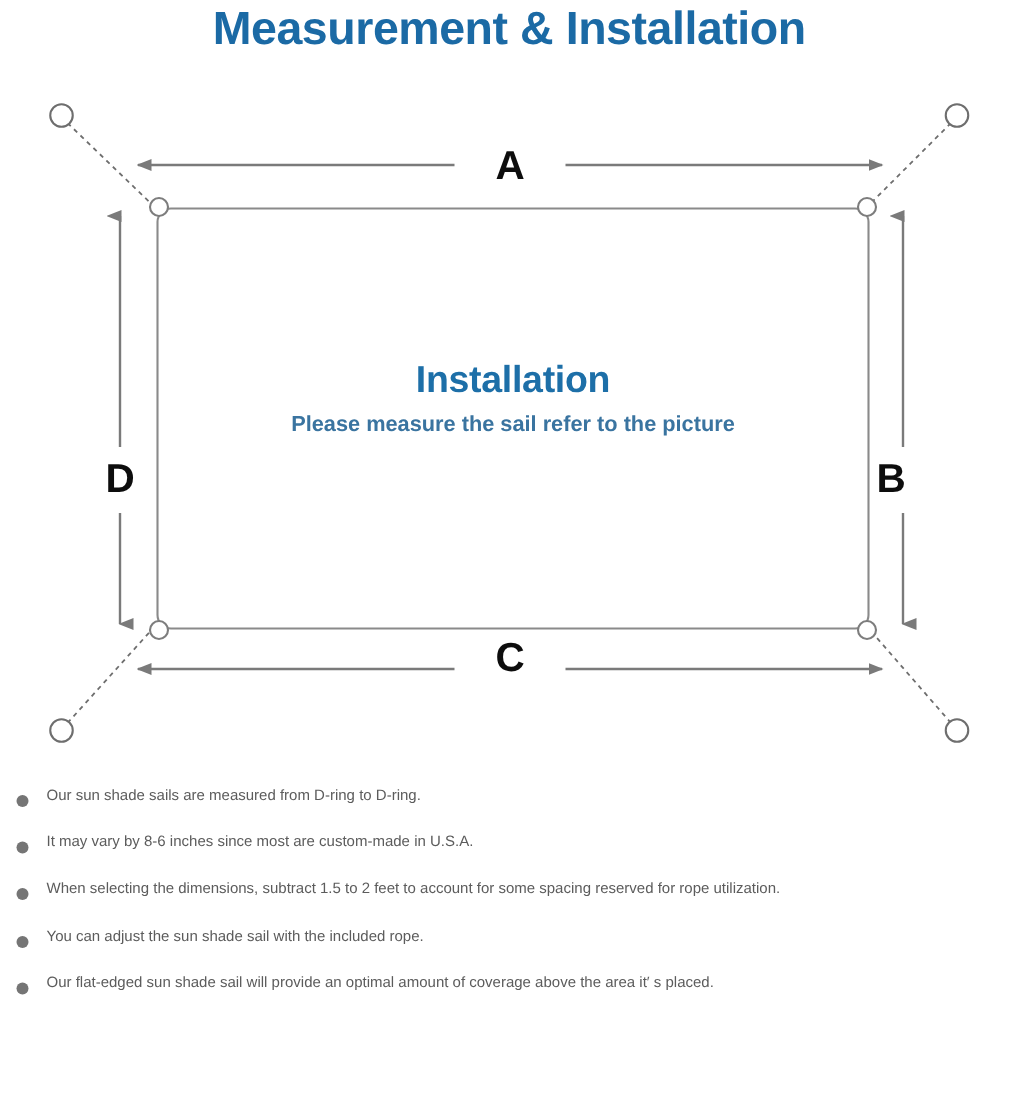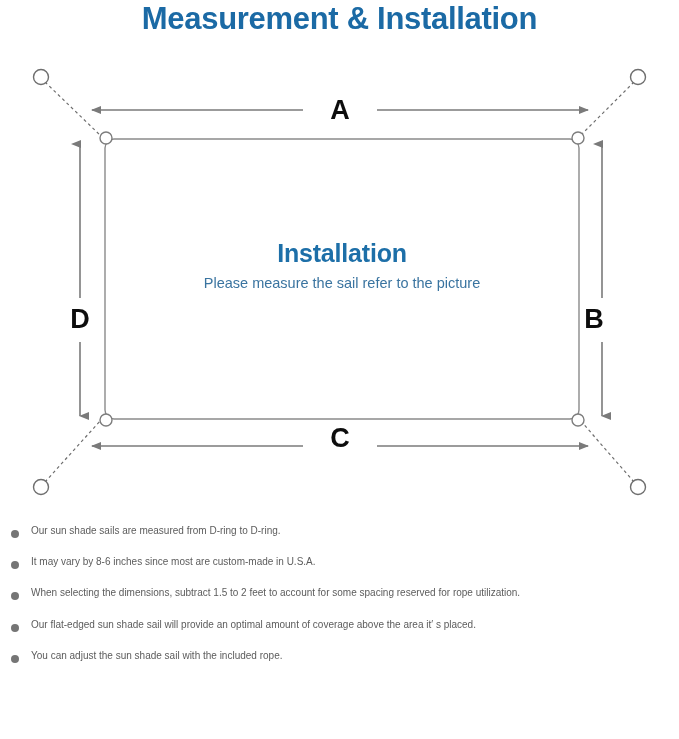--- a/index.html
+++ b/index.html
@@ -64,21 +64,21 @@
   .sail-caption .cap-main {
     font-size: 25px;
     font-weight: bold;
     color: #1d6fa8;
     line-height: 1.1;
     letter-spacing: -0.2px;
   }
   .sail-caption .cap-sub {
     margin-top: 7px;
     font-size: 14.5px;
-    font-weight: normal;
+    font-weight: bold;
     color: #3a74a0;
     line-height: 1.2;
   }
 
   
   .dim-letter {
     position: absolute;
     font-size: 27px;
     font-weight: bold;
     color: #0d0d0d;
@@ -207,21 +207,21 @@
     <div class="note-item">
       <span class="note-bullet"></span>
       <span>It may vary by 8-6 inches since most are custom-made in U.S.A.</span>
     </div>
     <div class="note-item">
       <span class="note-bullet"></span>
       <span>When selecting the dimensions, subtract 1.5 to 2 feet to account for some spacing reserved for rope utilization.</span>
     </div>
     <div class="note-item">
       <span class="note-bullet"></span>
+      <span>You can adjust the sun shade sail with the included rope.</span>
+    </div>
+    <div class="note-item">
+      <span class="note-bullet"></span>
       <span>Our flat-edged sun shade sail will provide an optimal amount of coverage above the area it′ s placed.</span>
     </div>
-    <div class="note-item">
-      <span class="note-bullet"></span>
-      <span>You can adjust the sun shade sail with the included rope.</span>
-    </div>
   </div>
 
 </div>
 
 </body></html>

